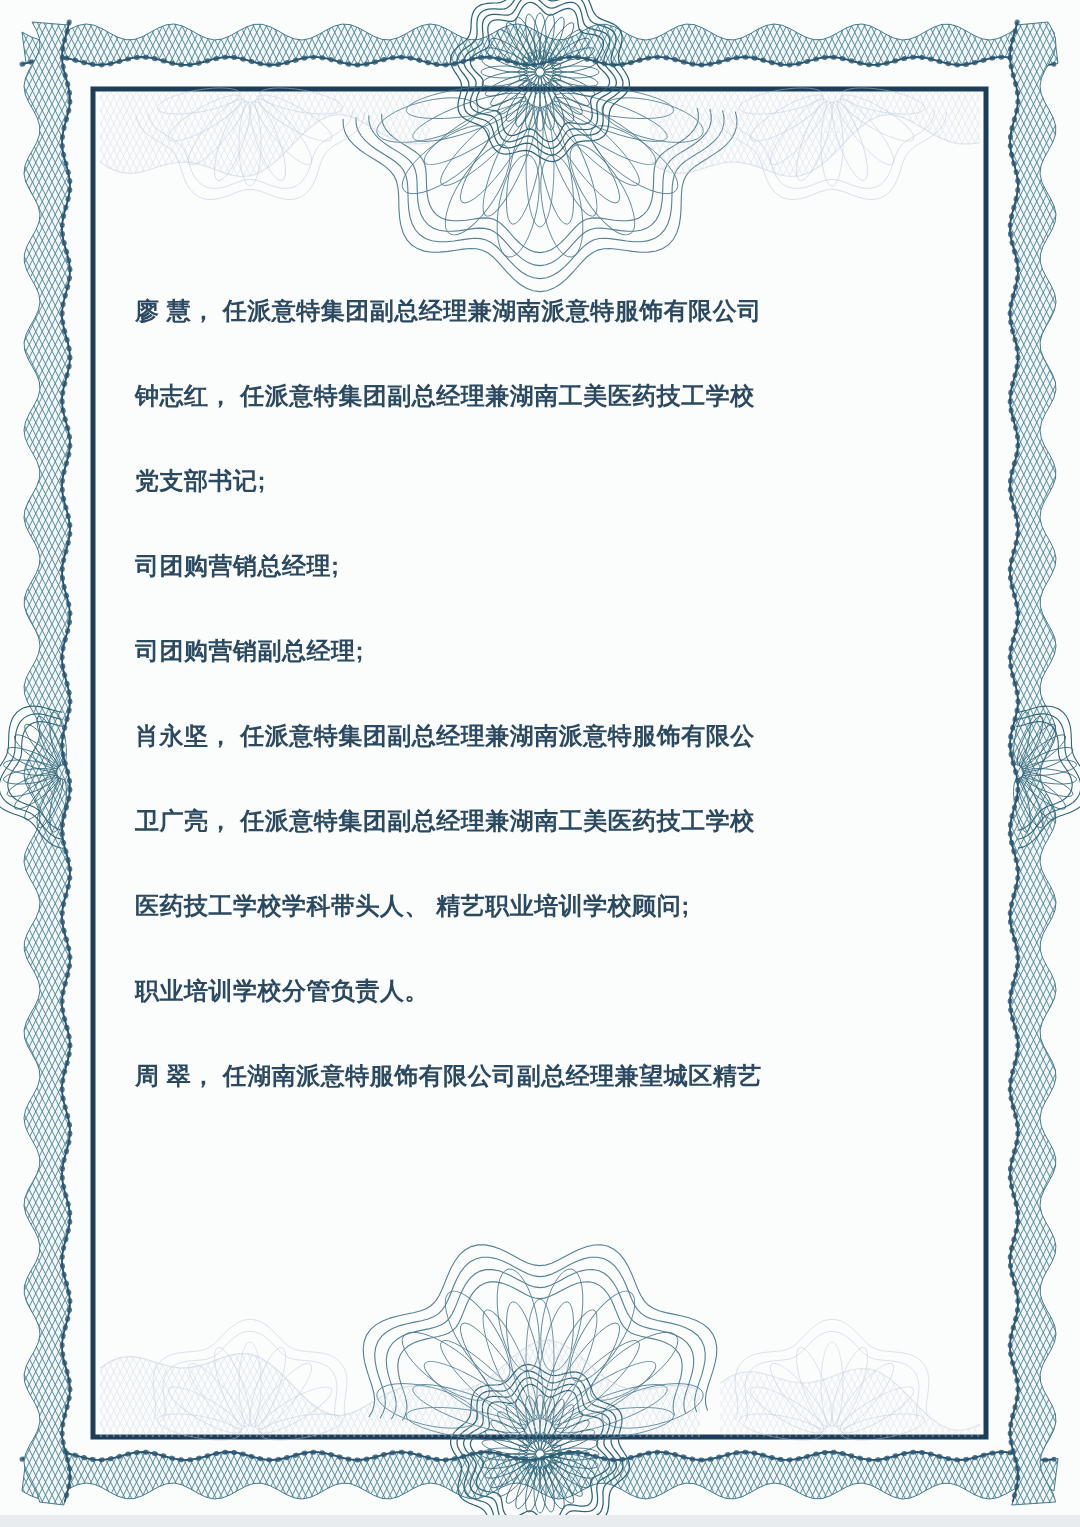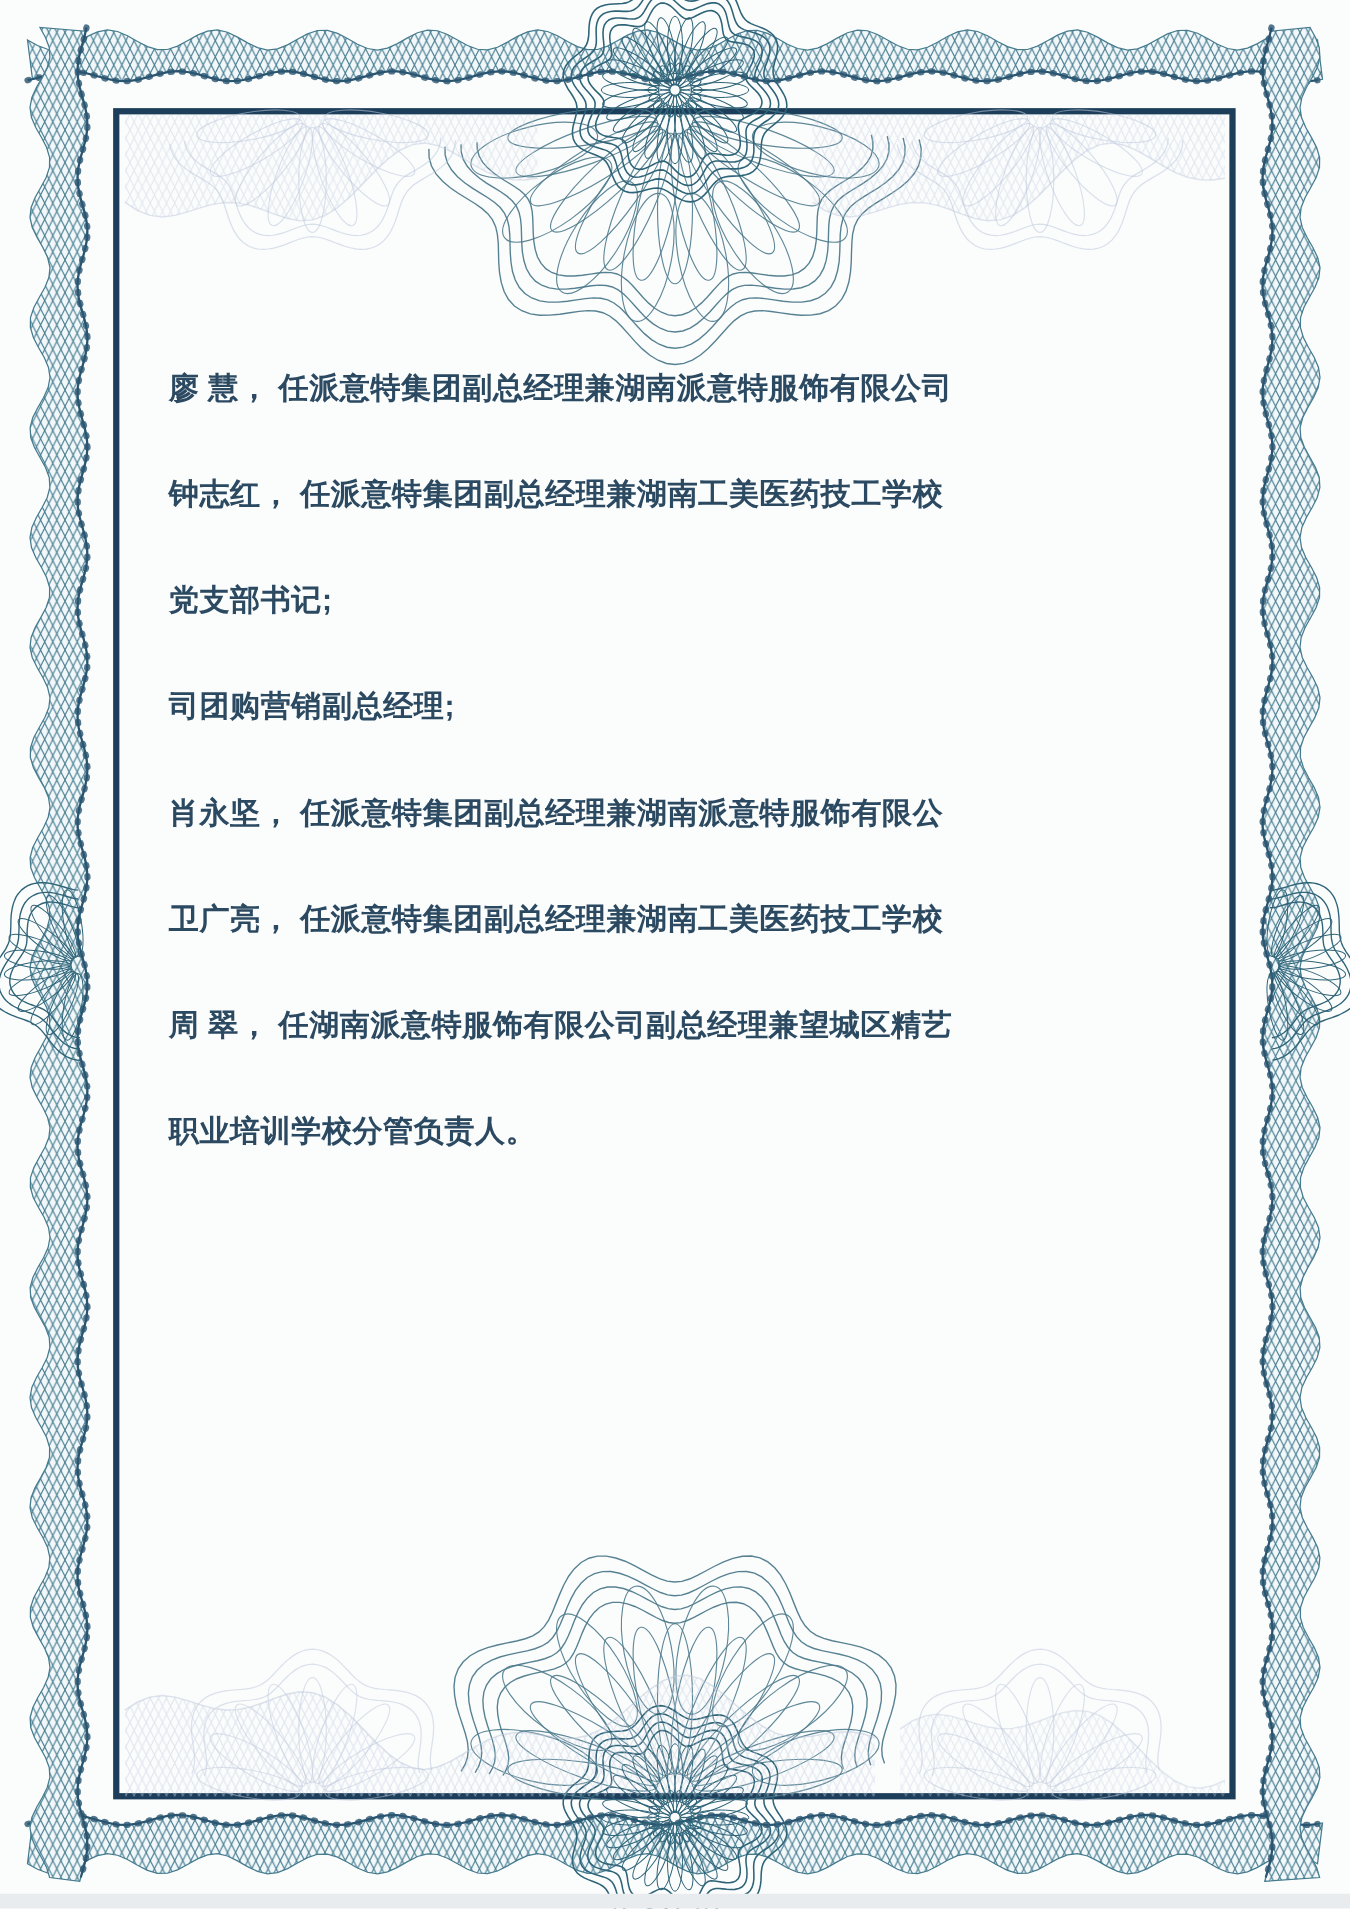--- a/index.html
+++ b/index.html
@@ -314,32 +314,40 @@
     <div class="text-line">
       <span class="person-name">钟志红，</span>
       <span class="appointment-text">任派意特集团副总经理兼湖南工美医药技工学校</span>
     </div>
     <div class="text-line">
       <span class="person-name"></span>
       <span class="appointment-text">党支部书记;</span>
     </div>
     <div class="text-line">
       <span class="person-name"></span>
+      <span class="appointment-text">司团购营销总经理;</span>
+    </div>
+    <div class="text-line">
+      <span class="person-name"></span>
       <span class="appointment-text">司团购营销副总经理;</span>
     </div>
     <div class="text-line">
       <span class="person-name">肖永坚，</span>
       <span class="appointment-text">任派意特集团副总经理兼湖南派意特服饰有限公</span>
     </div>
     <div class="text-line">
       <span class="person-name">卫广亮，</span>
       <span class="appointment-text">任派意特集团副总经理兼湖南工美医药技工学校</span>
     </div>
     <div class="text-line">
+      <span class="person-name"></span>
+      <span class="appointment-text">医药技工学校学科带头人、 精艺职业培训学校顾问;</span>
+    </div>
+    <div class="text-line">
+      <span class="person-name"></span>
+      <span class="appointment-text">职业培训学校分管负责人。</span>
+    </div>
+    <div class="text-line">
       <span class="person-name">周 翠，</span>
       <span class="appointment-text">任湖南派意特服饰有限公司副总经理兼望城区精艺</span>
     </div>
-    <div class="text-line">
-      <span class="person-name"></span>
-      <span class="appointment-text">职业培训学校分管负责人。</span>
-    </div>
   </div>
 </div>
 
 </body></html>

